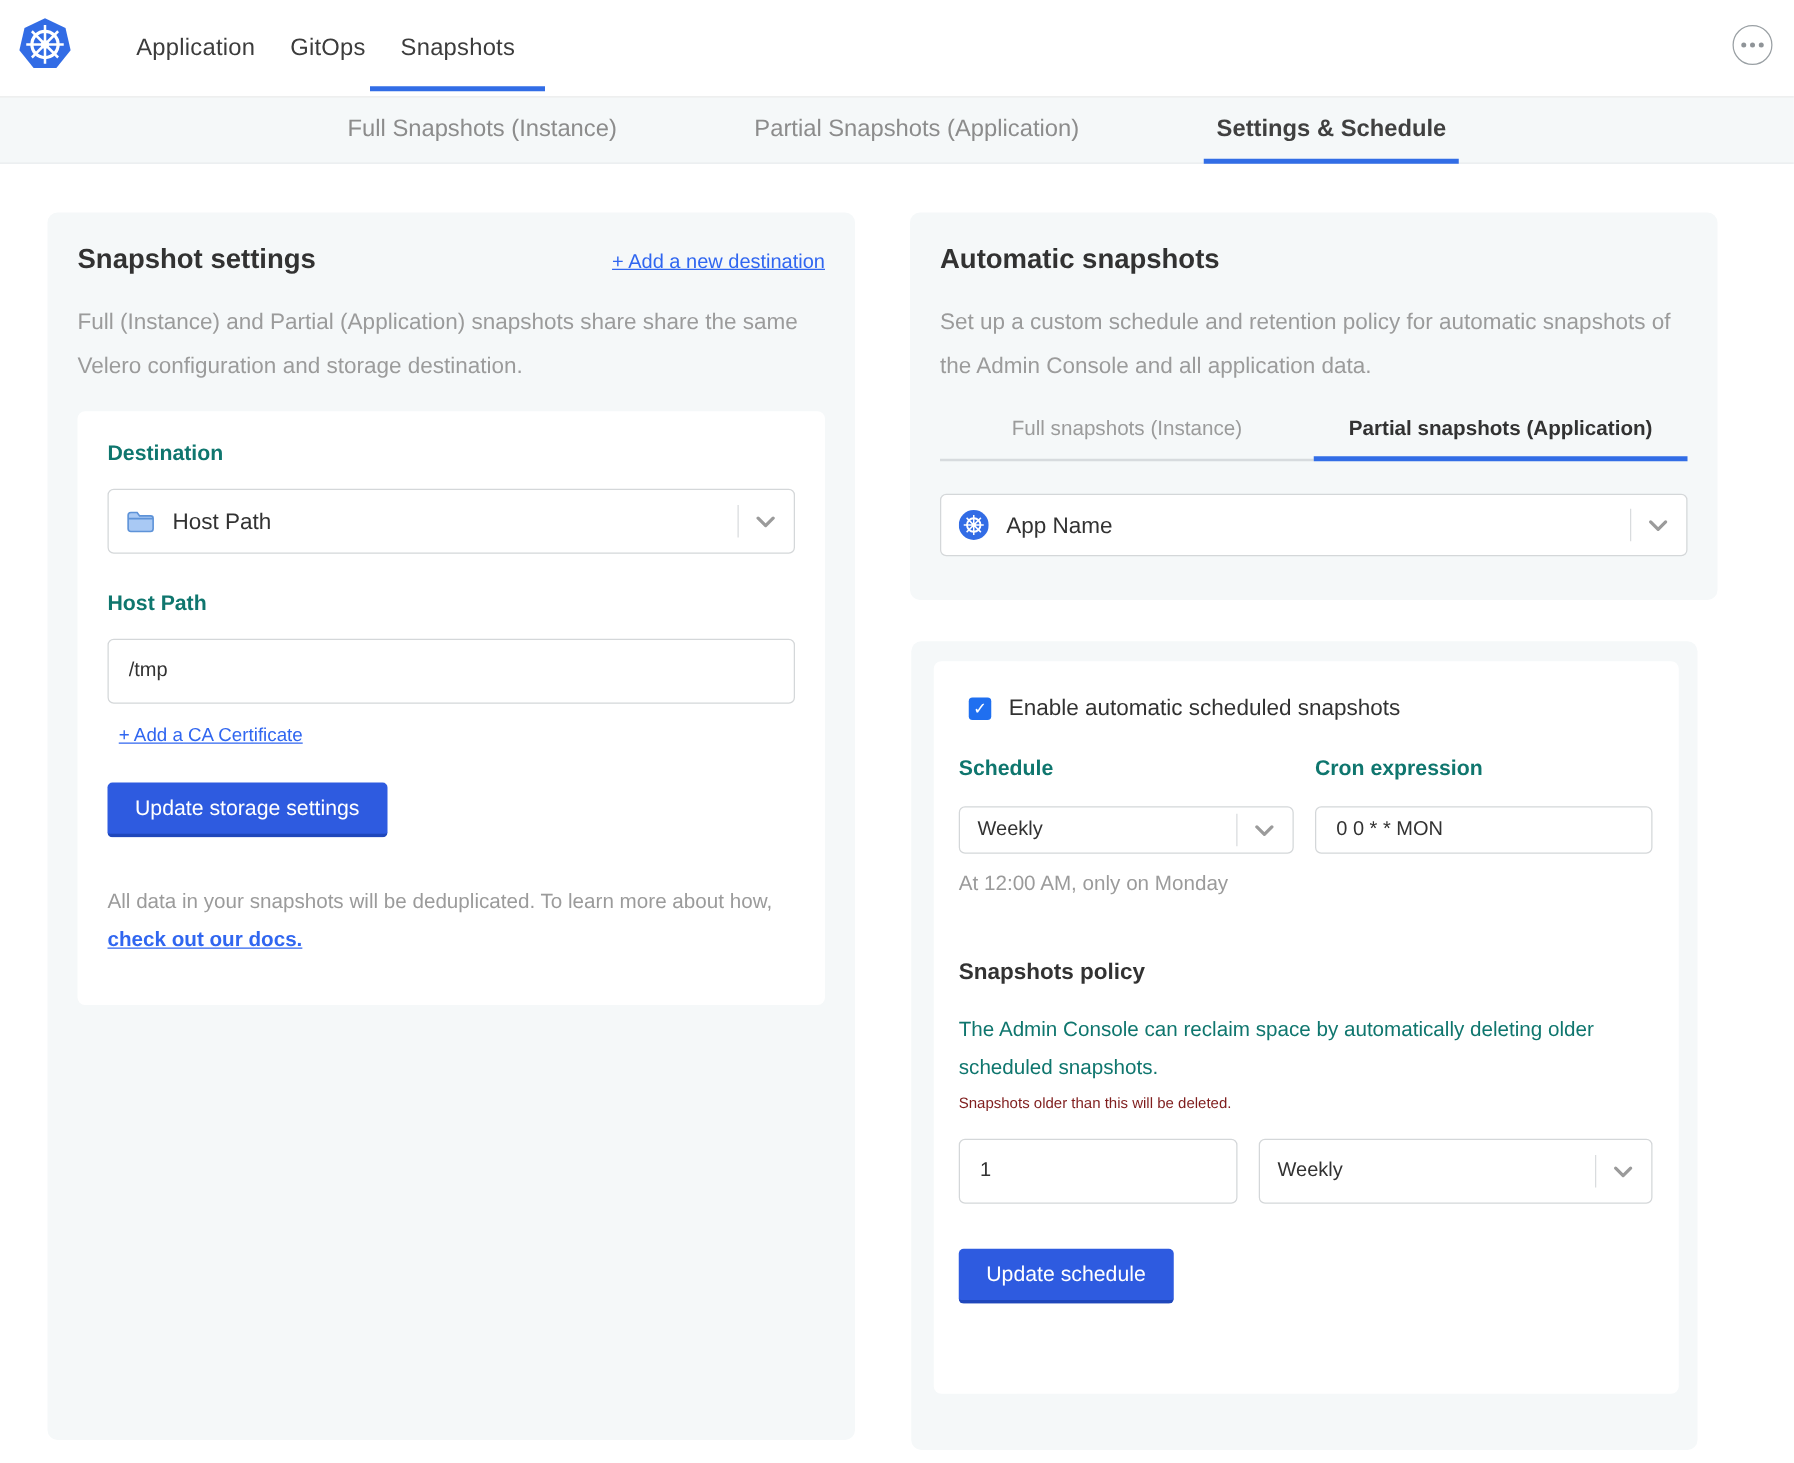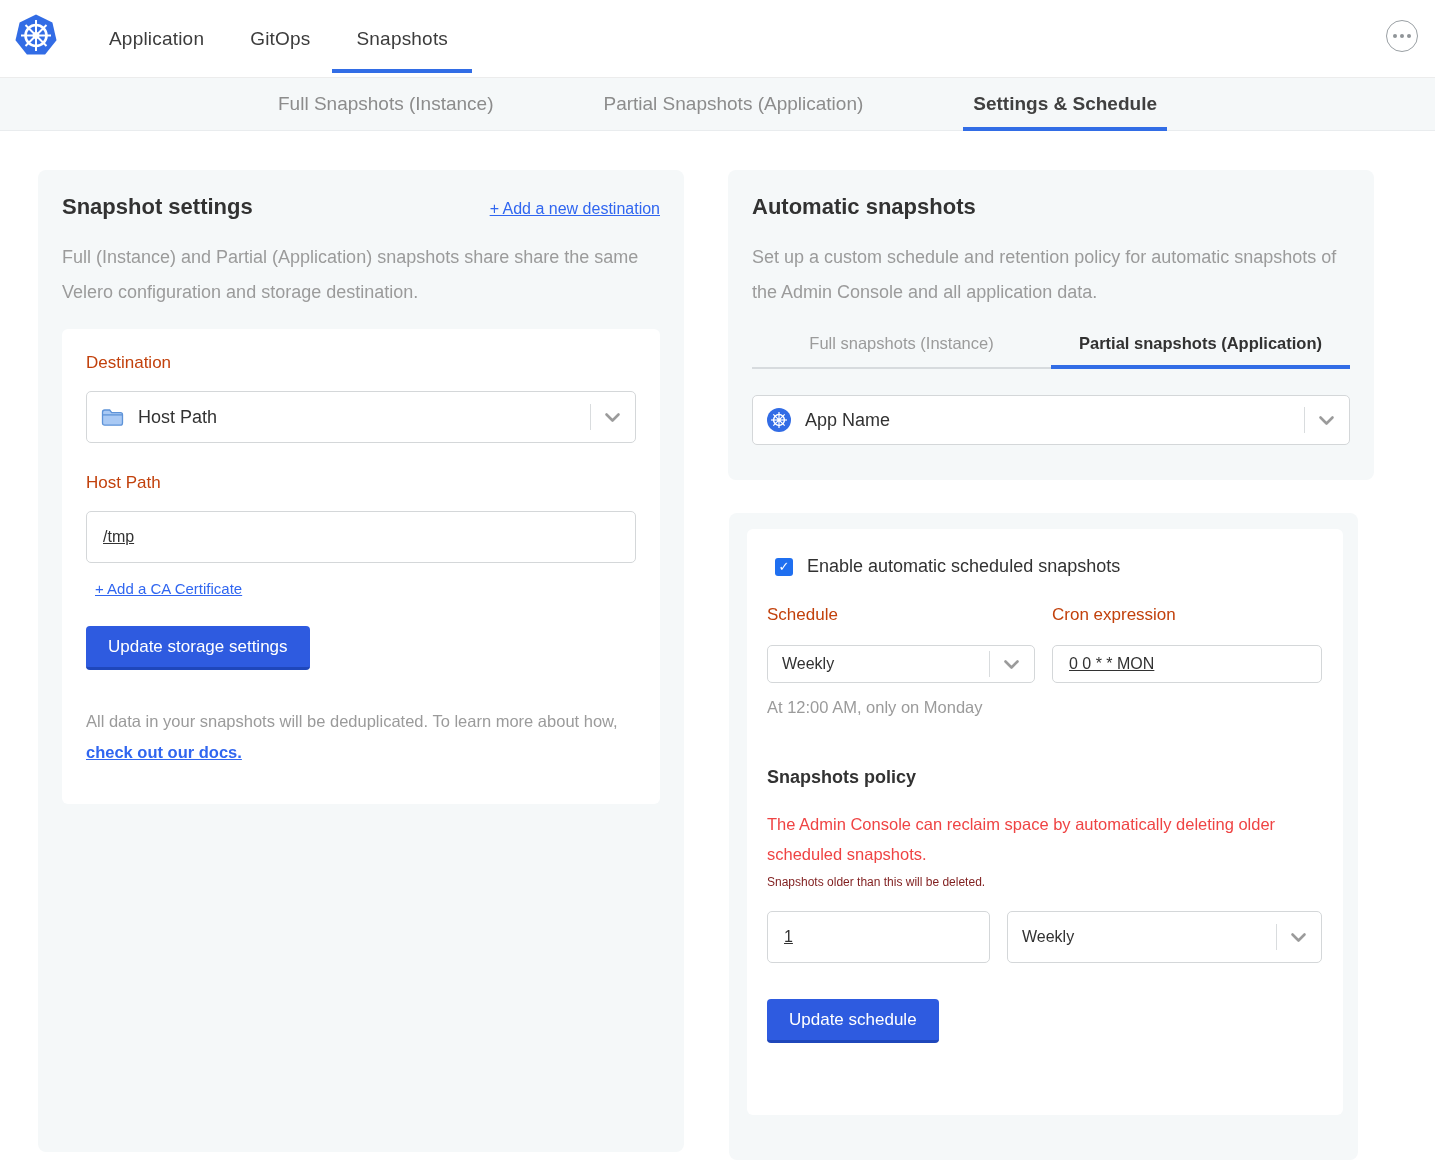--- a/index.html
+++ b/index.html
@@ -2,21 +2,21 @@
 <html><head>
 <meta charset="utf-8">
 <style>
   * { box-sizing: border-box; margin: 0; padding: 0; }
   html,body { width: 1435px; height: 1170px; background:#fff; overflow:hidden;
     font-family: "Liberation Sans", "DejaVu Sans", sans-serif; color:#323232; }
 
   
   .header { position:absolute; left:0; top:0; width:1435px; height:77px; background:#fff; }
   .logo { position:absolute; left:14px; top:13px; width:44px; height:46px; }
-  .top-nav { position:absolute; left:107px; top:0; height:77px; display:flex; align-items:center; gap:42px; }
+  .top-nav { position:absolute; left:107px; top:0; height:77px; display:flex; align-items:center; gap:24px; }
   .top-nav-item { position:relative; height:77px; display:flex; align-items:center;
     font-size:19px; font-weight:500; color:#3c3c3c; padding:0 2px; cursor:pointer; letter-spacing:.2px; }
   .top-nav-item.active::after { content:""; position:absolute; left:-22px; right:-22px; bottom:4px; height:4px; background:#326de6; }
   .menu-btn { position:absolute; right:17px; top:20px; width:32px; height:32px; border:1.5px solid #9aa0a4;
     border-radius:50%; display:flex; align-items:center; justify-content:center; gap:3px; cursor:pointer; background:#fff; }
   .menu-btn i { width:4px; height:4px; border-radius:50%; background:#8f9498; display:block; }
 
   
   .subnav { position:absolute; left:0; top:77px; width:1435px; height:54px; background:#f5f8f9;
     border-top:1px solid #ececec; border-bottom:1px solid #e9ecee;
@@ -37,27 +37,27 @@
   .lead { margin-top:20px; font-size:18px; line-height:35px; color:#9b9b9b; max-width:590px; }
 
   a.blue-link { color:#3066f0; text-decoration:underline; cursor:pointer; }
   .add-dest { font-size:16px; font-weight:500; }
 
   
   .card { background:#fff; border-radius:6px; }
   .card-settings { margin-top:19px; padding:24px; height:475px; }
   .card-schedule { padding:19px 20px 20px 20px; height:586px; }
 
-  .field-label { display:block; font-size:17px; font-weight:400; color:#c2410c; }
+  .field-label { display:block; font-size:17px; font-weight:700; color:#0f766e; }
 
   .select, .text-input { width:100%; height:52px; border:1px solid #d4d7d9; border-radius:5px; background:#fff; }
   .select { display:flex; align-items:center; padding:0 14px; cursor:pointer; }
   .select .sel-text { font-size:18px; color:#323232; flex:1; }
   .select .vdiv { width:1px; height:26px; background:#d9dcde; margin-right:13px; }
-  .text-input { font-size:16px; color:#323232; padding:0 16px; font-family:inherit; outline:none;text-decoration:underline; }
+  .text-input { font-size:16px; color:#323232; padding:0 16px; font-family:inherit; outline:none; }
 
   .dest-select { margin-top:18px; }
   .dest-select .sel-icon { margin-right:14px; display:flex; }
   .hostpath-label { margin-top:30px; }
   .hostpath-input { margin-top:18px; }
   .ca-link { display:inline-block; margin-top:17px; margin-left:9px; font-size:15px; font-weight:500; }
 
   .btn-primary { display:inline-block; margin-top:28px; background:#2e5be0; border:0; border-bottom:3px solid #1f47bb;
     border-radius:4px; color:#fff; font-weight:400; font-size:17px; font-family:inherit;
     padding:11px 22px 10px; cursor:pointer; }
@@ -81,21 +81,21 @@
   .checkbox span { color:#fff; font-size:13px; font-weight:700; line-height:1; }
   .checkbox-label { font-size:18px; font-weight:500; color:#323232; }
 
   .sched-grid { display:flex; gap:17px; margin-top:28px; }
   .sched-col1 { width:268px; }
   .sched-col2 { width:270px; }
   .sched-grid .select, .sched-grid .text-input { margin-top:20px; height:38px;justify-content:space-between; }
   .cron-human { margin-top:15px; font-size:16.5px; color:#9b9b9b; }
 
   .retention-title { margin-top:50px; font-size:18px; font-weight:700; }
-  .retention-desc { margin-top:21px; font-size:16.5px; line-height:30px; color:#ef4444; max-width:530px; }
+  .retention-desc { margin-top:21px; font-size:16.5px; line-height:30px; color:#0f766e; max-width:530px; }
   .retention-hint { margin-top:6px; font-size:12px; color:#7f1d1d; }
   .retention-row { display:flex; gap:17px; margin-top:22px; }
   .ret-amount { width:223px; }
   .ret-unit { width:315px; }
   .btn-schedule { margin-top:36px; }
 </style>
 </head>
 <body>
 
 <div class="header">

